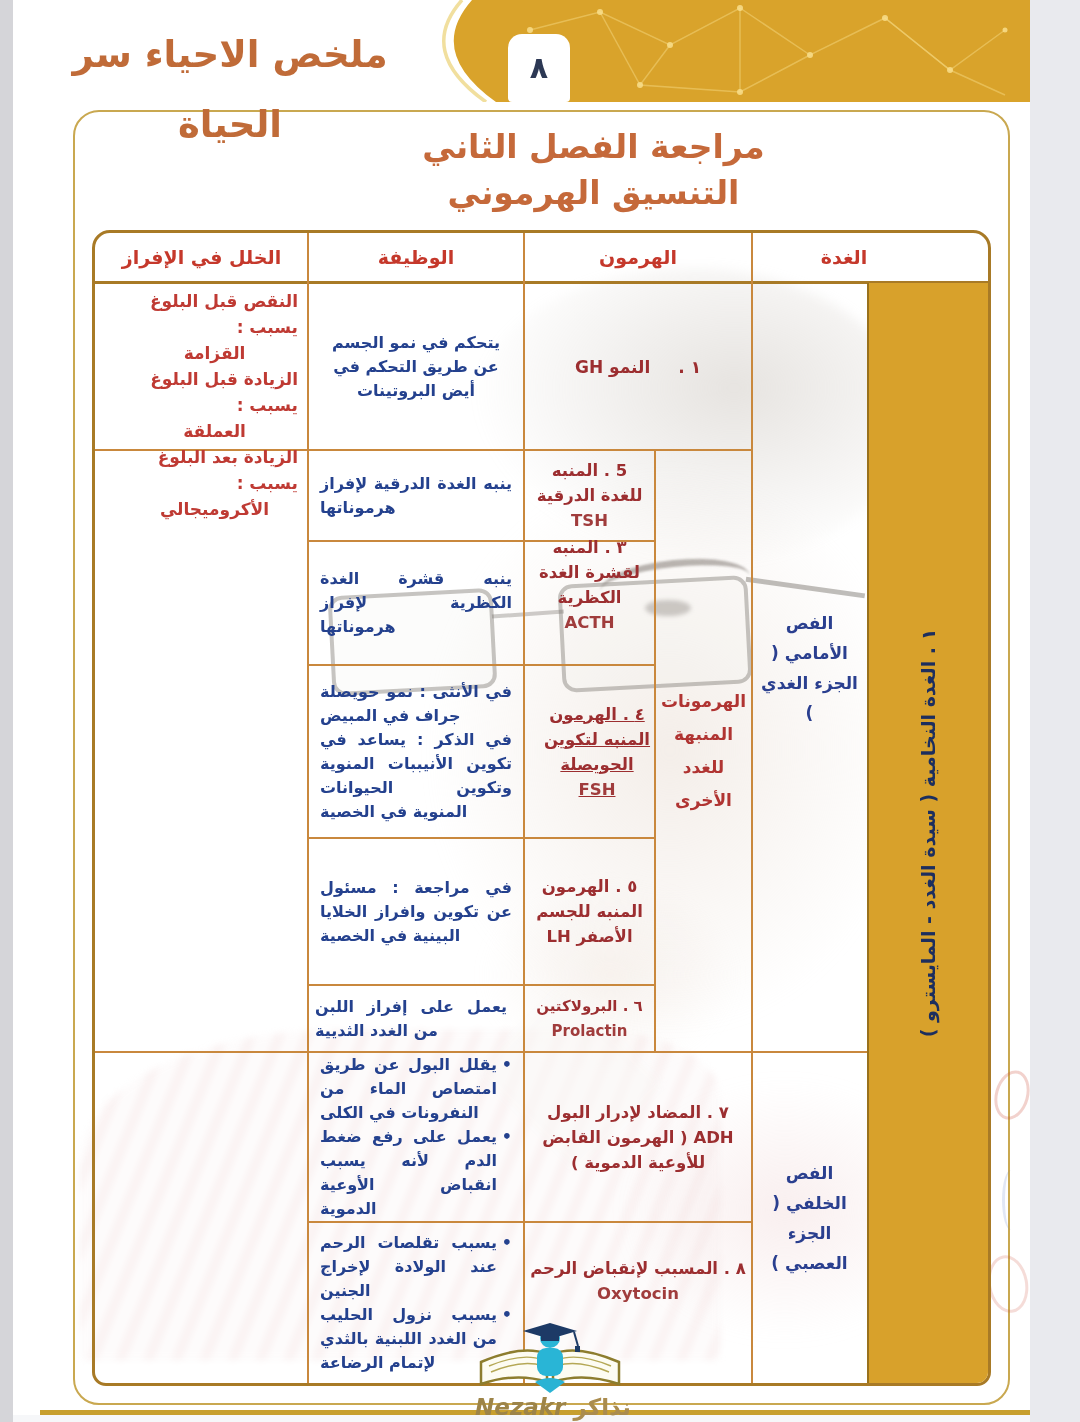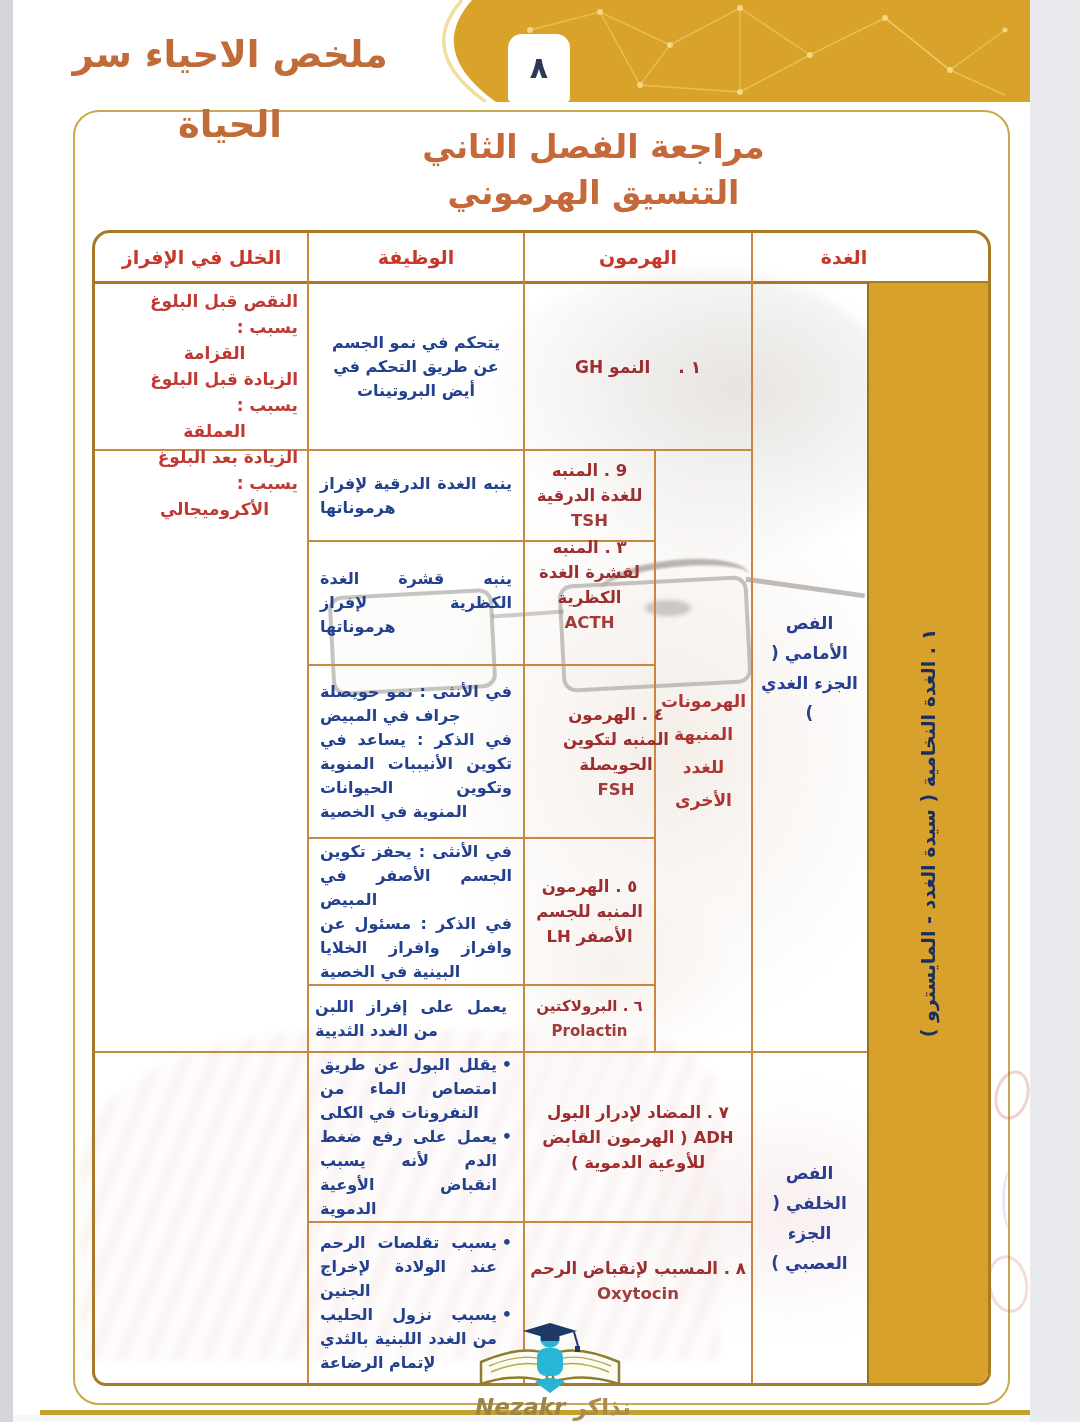--- a/index.html
+++ b/index.html
@@ -194,22 +194,21 @@
     <div>ينبه الغدة الدرقية لإفراز هرموناتها</div>
   </div>
   <div class="cell func" style="left:213px;top:308px;width:216px;height:124px;">
     <div>ينبه قشرة الغدة الكظرية لإفراز هرموناتها</div>
   </div>
   <div class="cell func" style="left:213px;top:432px;width:216px;height:173px;">
     <div>في الأنثى : نمو حويصلة جراف في المبيض</div>
     <div>في الذكر : يساعد في تكوين الأنيببات المنوية وتكوين الحيوانات المنوية في الخصية</div>
   </div>
   <div class="cell func" style="left:213px;top:605px;width:216px;height:147px;">
-    <div>في الأنثى : يحفز تكوين الجسم الأصفر في المبيض</div>
-    <div>في الذكر : مسئول عن وافراز وافراز الخلايا البينية في الخصية</div>
+    <div>في مراجعة : مسئول عن تكوين وافراز الخلايا البينية في الخصية</div>
   </div>
   <div class="cell func" style="left:208px;top:752px;width:216px;height:67px;">
     <div>يعمل على إفراز اللبن من الغدد الثديية</div>
   </div>
   <div class="cell func" style="left:213px;top:819px;width:216px;height:170px;">
     <div class="bullet-item">
       <span class="blt">•</span>
       <span>يقلل البول عن طريق امتصاص الماء من النفرونات في الكلى</span>
     </div>
     <div class="bullet-item">
@@ -226,28 +225,28 @@
       <span class="blt">•</span>
       <span>يسبب نزول الحليب من الغدد اللبنية بالثدي لإتمام الرضاعة</span>
     </div>
   </div>
 
   <div class="cell horm-r1" style="left:429px;top:50px;width:228px;height:167px;">
     <span>١ .</span>
     <span>النمو GH</span>
   </div>
   <div class="cell horm" style="left:429px;top:217px;width:131px;height:91px;">
-    <div>9 . المنبه للغدة الدرقية</div>
+    <div>5 . المنبه للغدة الدرقية</div>
     <div class="latin">TSH</div>
   </div>
   <div class="cell horm" style="left:429px;top:308px;width:131px;height:88px;">
     <div>٣ . المنبه لقشرة الغدة الكظرية</div>
     <div class="latin">ACTH</div>
   </div>
-  <div class="cell horm" style="left:448px;top:432px;width:146px;height:173px;">
+  <div class="cell horm" style="left:429px;top:432px;width:146px;height:173px;text-decoration:underline;">
     <div>٤ . الهرمون المنبه لتكوين الحويصلة</div>
     <div class="latin">FSH</div>
   </div>
   <div class="cell horm" style="left:429px;top:605px;width:131px;height:147px;">
     <div>٥ . الهرمون المنبه للجسم الأصفر LH</div>
   </div>
   <div class="cell horm" style="left:429px;top:752px;width:131px;height:67px;font-size:15px;">
     <div>٦ . البرولاكتين</div>
     <div class="latin">Prolactin</div>
   </div>

